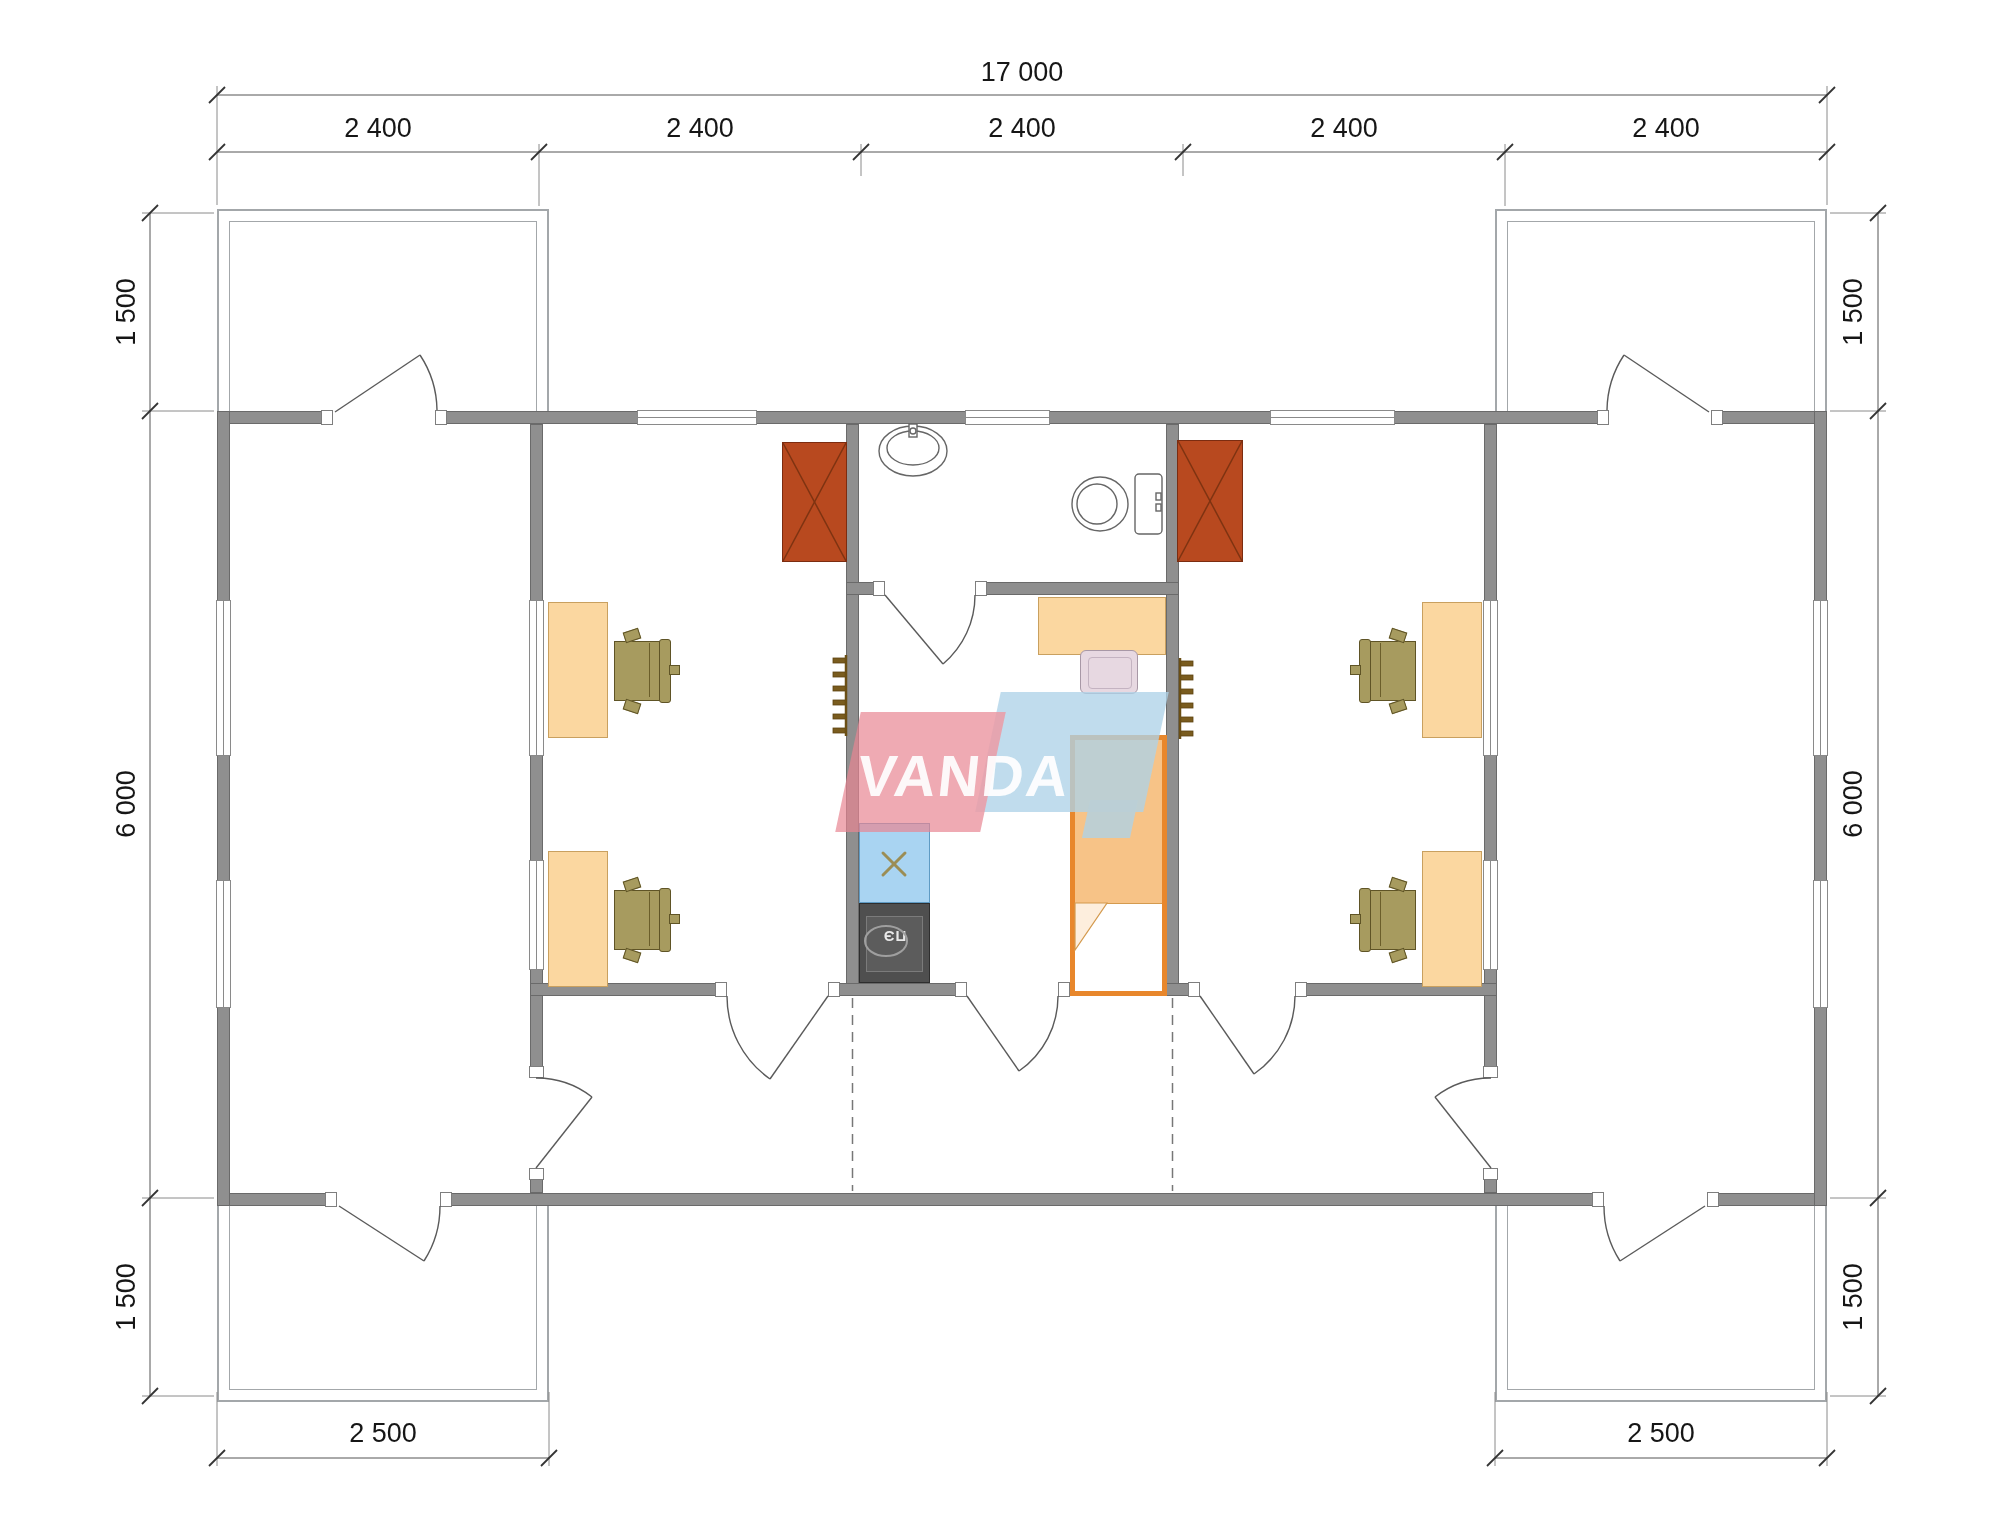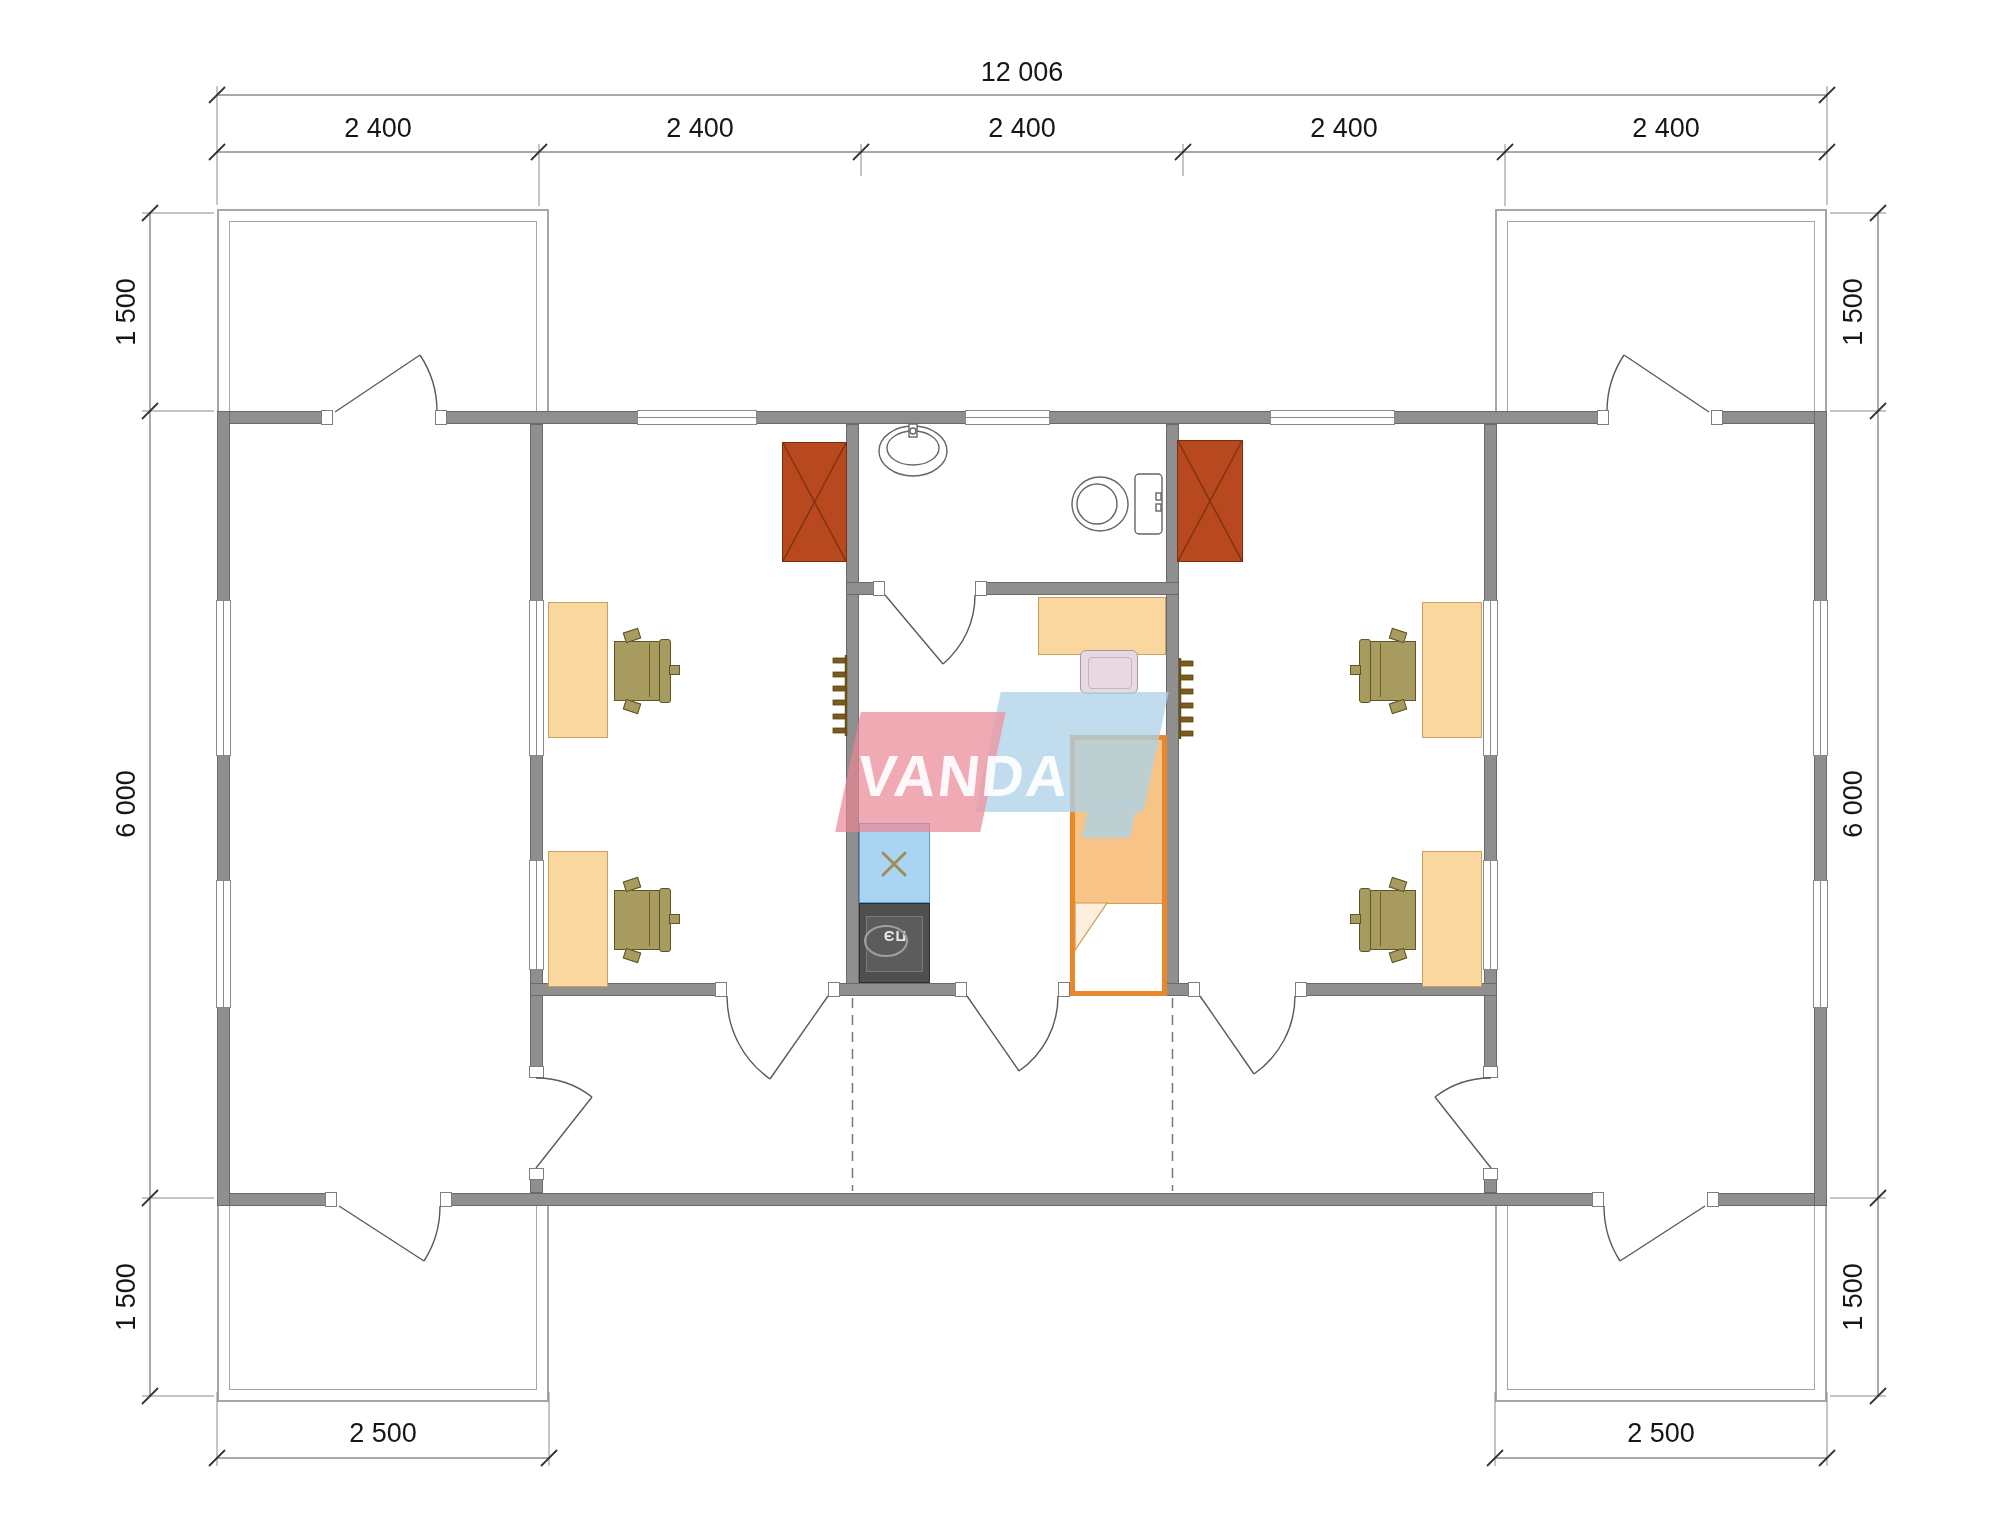--- a/index.html
+++ b/index.html
@@ -332,21 +332,21 @@
         <path d="M1870 419 L1886 403"></path>
         <path d="M1870 1206 L1886 1190"></path>
         <path d="M1870 1404 L1886 1388"></path>
       <path d="M209 1466 L225 1450"></path>
         <path d="M541 1466 L557 1450"></path>
       <path d="M1487 1466 L1503 1450"></path>
         <path d="M1819 1466 L1835 1450"></path>
     </g>
   </svg>
 
-  <div class="dim" style="left:1022px;top:72px;">12 006</div>
+  <div class="dim" style="left:1022px;top:72px;">17 000</div>
   <div class="dim" style="left:378px;top:128px;">2 400</div>
   <div class="dim" style="left:700px;top:128px;">2 400</div>
   <div class="dim" style="left:1022px;top:128px;">2 400</div>
   <div class="dim" style="left:1344px;top:128px;">2 400</div>
   <div class="dim" style="left:1666px;top:128px;">2 400</div>
   <div class="dim v" style="left:126px;top:312px;">1 500</div>
   <div class="dim v" style="left:126px;top:804px;">6 000</div>
   <div class="dim v" style="left:126px;top:1297px;">1 500</div>
   <div class="dim v" style="left:1853px;top:312px;">1 500</div>
   <div class="dim v" style="left:1853px;top:804px;">6 000</div>

